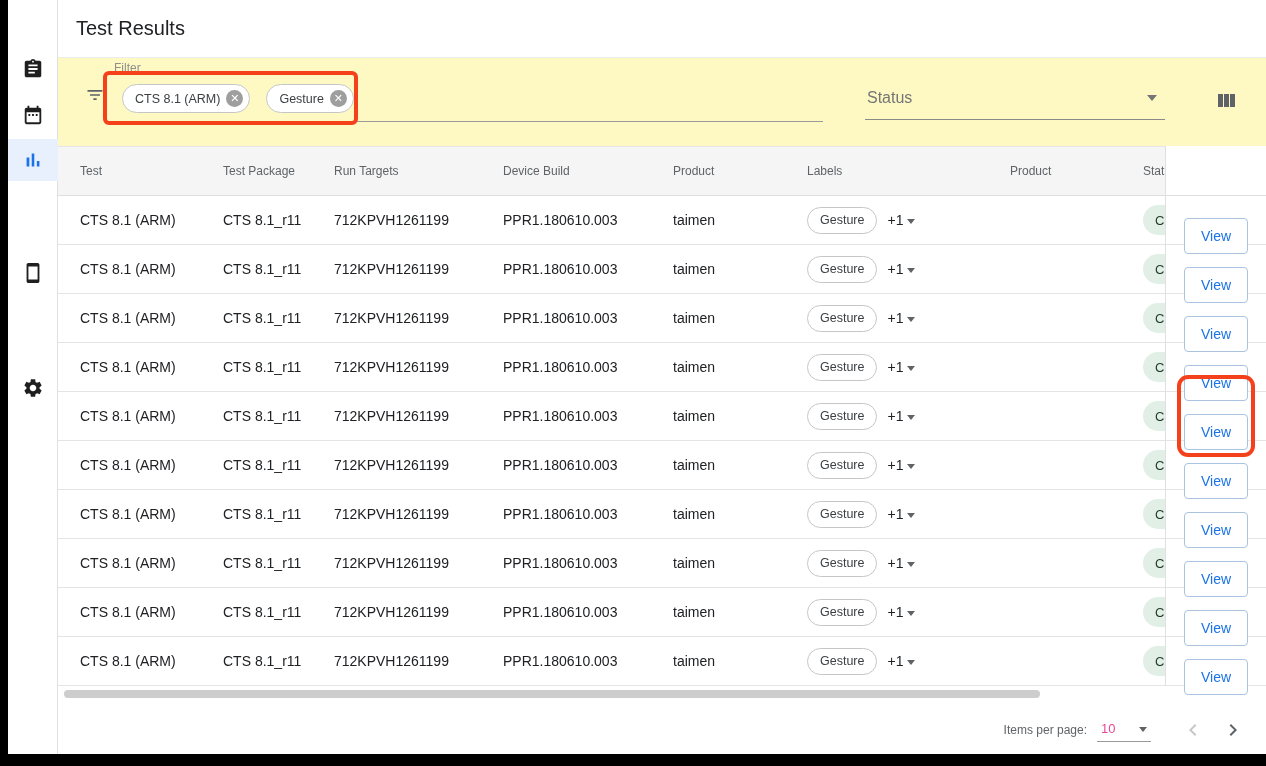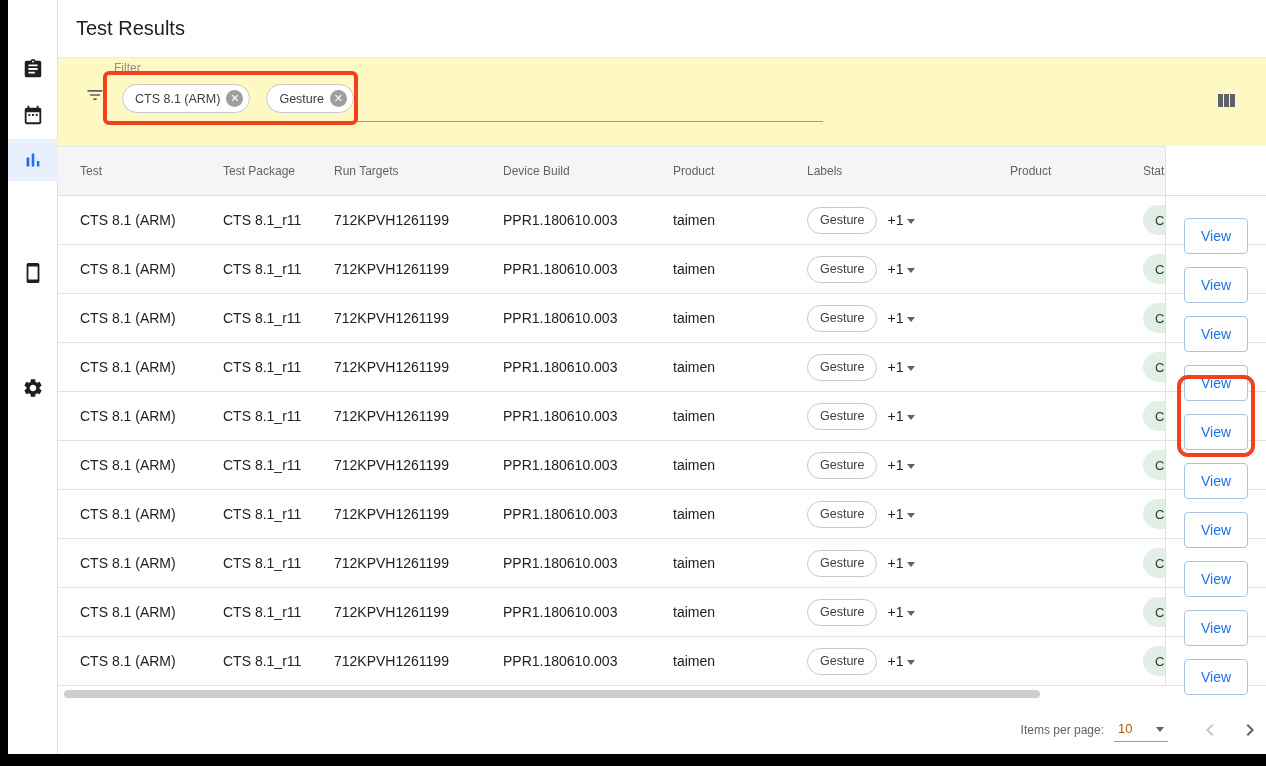--- a/index.html
+++ b/index.html
@@ -66,25 +66,25 @@
   .vhead { height:50px; border-bottom:1px solid #dedede; background:#fff; }
   .vrow  { height:49px; border-bottom:1px solid #e4e4e4; display:flex; align-items:center; justify-content:center; }
   .btn-wrap { display:inline-flex; border-radius:4px; }
   .btn-wrap.annotated { outline:4px solid var(--annotation,#f4411c); outline-offset:3px; }
   .view-btn { width:64px; height:36px; background:#fff; border:1px solid #a9c3e0; border-radius:4px;
               color:var(--accent,#1a73e8); font-size:14px; font-family:inherit; cursor:pointer;margin-top:32px; }
 
   
   .hscroll { position:absolute; top:690px; left:6px; width:976px; height:8px; border-radius:4px; background:#cdcdcd; cursor:grab; }
   .paginator { position:absolute; top:706px; left:0; right:0; height:48px; display:flex; align-items:center;
-               justify-content:flex-end; padding-right:4px; font-size:12px; color:#5f6368; background:#fff; }
+               justify-content:flex-end; padding-right:21px; font-size:12px; color:#5f6368; background:#fff; }
   .ipp-label { margin-right:10px; }
   .ipp-select { display:flex; align-items:center; justify-content:space-between; width:54px; height:24px;
                 border-bottom:1px solid #9a9a9a; padding:0 4px 2px 4px; margin-right:30px; cursor:pointer; }
-  .ipp-value { font-size:13px; color:#a16207; }
+  .ipp-value { font-size:13px; color:#ec4899; }
   .pg-btn { width:24px; height:24px; background:none; border:none; cursor:pointer; padding:0; }
   .pg-btn svg { width:24px; height:24px; }
   .pg-prev { margin-right:16px; }
   .pg-prev svg { fill:#c7c7c7; }
   .pg-next svg { fill:#5f6368; }
 </style>
 </head>
 <body>
 
 <div class="app">
@@ -141,20 +141,24 @@
           <span class="chip-x">✕</span>
         </div>
         <div class="chip">
           <span>Gesture</span>
           <span class="chip-x">✕</span>
         </div>
       </div>
 
       <div class="annotation-filter"></div>
 
+      <div class="status-field">
+        <span class="status-label">Status</span>
+        <span class="select-arrow"></span>
+      </div>
 
       <svg class="columns-icon" viewBox="0 0 24 24">
           <path d="M10 18h5V5h-5v13zm-6 0h5V5H4v13zM16 5v13h5V5h-5z"></path>
         </svg>
     </div>
 
     <div class="table">
       <div class="grid-row thead">
         <div class="cell">Test</div>
         <div class="cell">Test Package</div>

